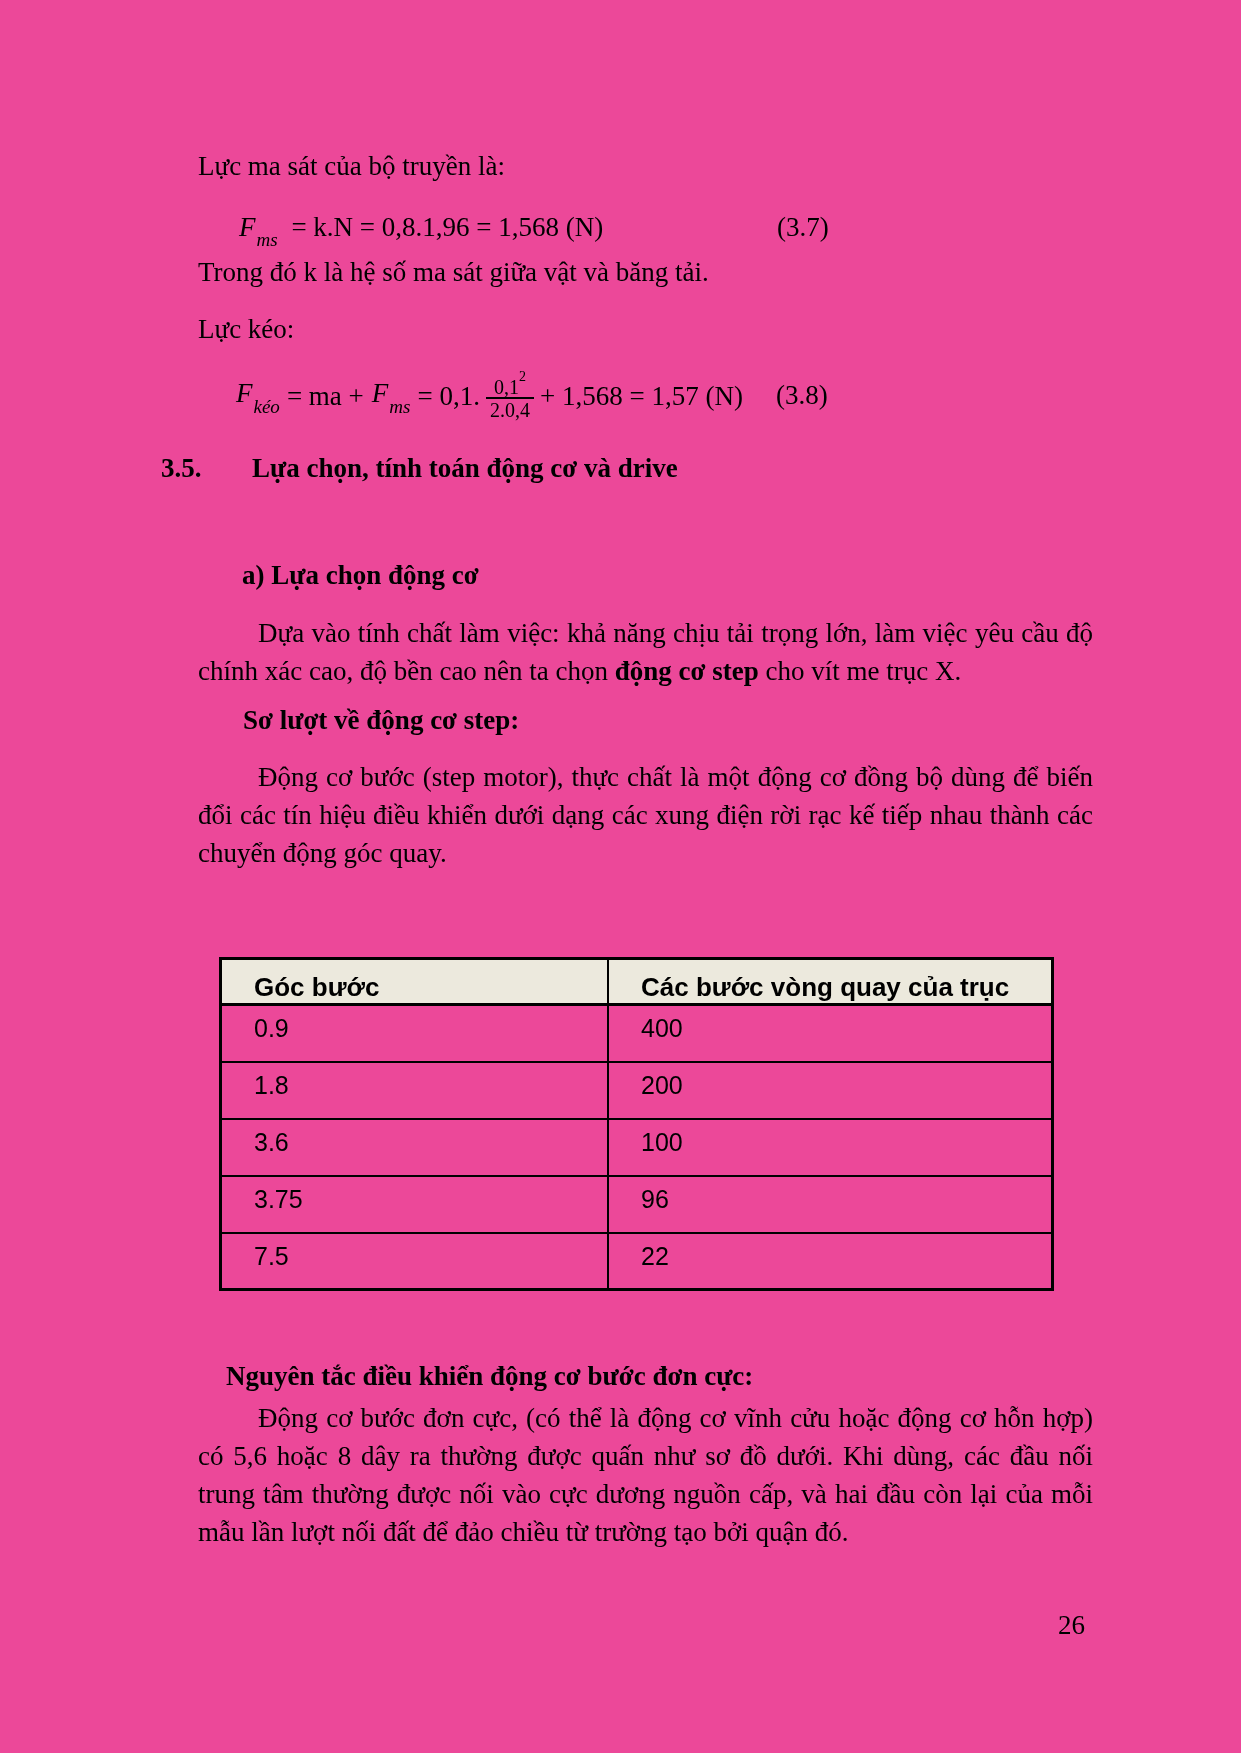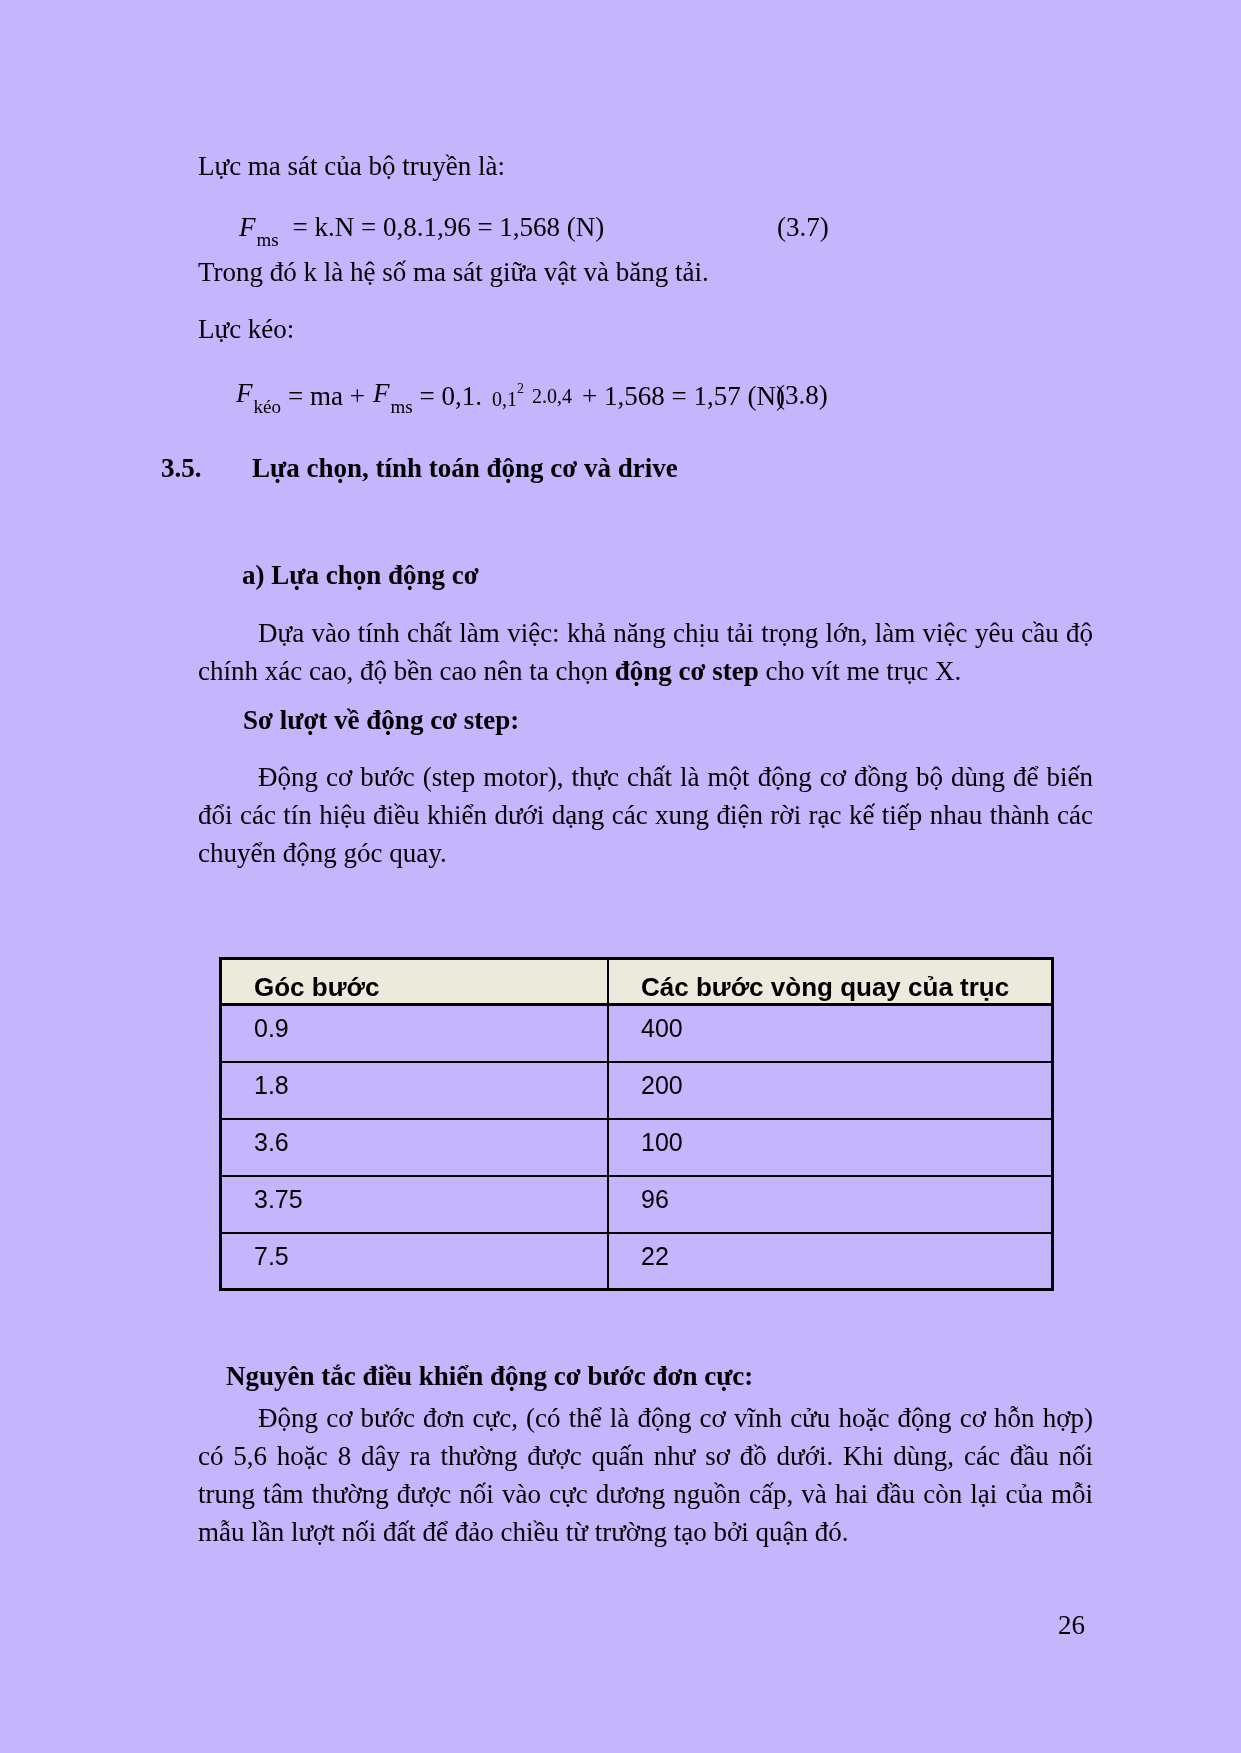--- a/index.html
+++ b/index.html
@@ -1,41 +1,41 @@
 <!DOCTYPE html>
 <html><head>
 <meta charset="utf-8">
 <style>
   html,body{margin:0;padding:0;background:#ffffff;}
   .page{
     position:relative;
     width:1241px;height:1753px;
-    background:#c4b5fd;
+    background:#ec4899;
     font-family:"Liberation Serif", serif;
     color:#000000;
     overflow:hidden;
   }
   .abs{position:absolute;}
   .tline{font-size:27px;line-height:32px;white-space:nowrap;}
   .para{
     font-size:27px;line-height:38px;
     text-align:justify;text-indent:60px;
   }
   .bold{font-weight:bold;}
   .heading{font-size:27px;font-weight:bold;white-space:nowrap;}
   .secnum{display:inline-block;font-weight:bold;}
   
   .frow{font-size:27px;white-space:nowrap;}
   .fvar i{font-style:italic;font-family:"Liberation Serif",serif;}
-  .fvar sub{font-size:19px;position:relative;top:4px;left:1px;}
+  .fvar sub{font-size:19px;font-style:italic;position:relative;top:4px;left:1px;}
   .fbody{margin-left:8px;}
   .ftag{position:absolute;left:538px;top:0;}
   .f38{display:flex;align-items:center;height:56px;}
   .f38 .gap{margin-left:8px;}
-  .frac{display:inline-flex;align-items:center;margin:0 6px;vertical-align:middle;}
+  .frac{display:inline-flex;flex-direction:column;align-items:center;margin:0 6px;vertical-align:middle;}
   .frac .num,.frac .den{font-size:20px;line-height:22px;padding:0 4px;}
   .frac .num sup{font-size:14px;position:relative;top:-5px;}
   .frac .bar{height:2px;background:#000;align-self:stretch;}
   
   .caption{font-size:27px;text-align:center;}
   .caption .cap-label{font-style:italic;}
   
   table.steps{
     border-collapse:collapse;table-layout:fixed;
     width:835px;

